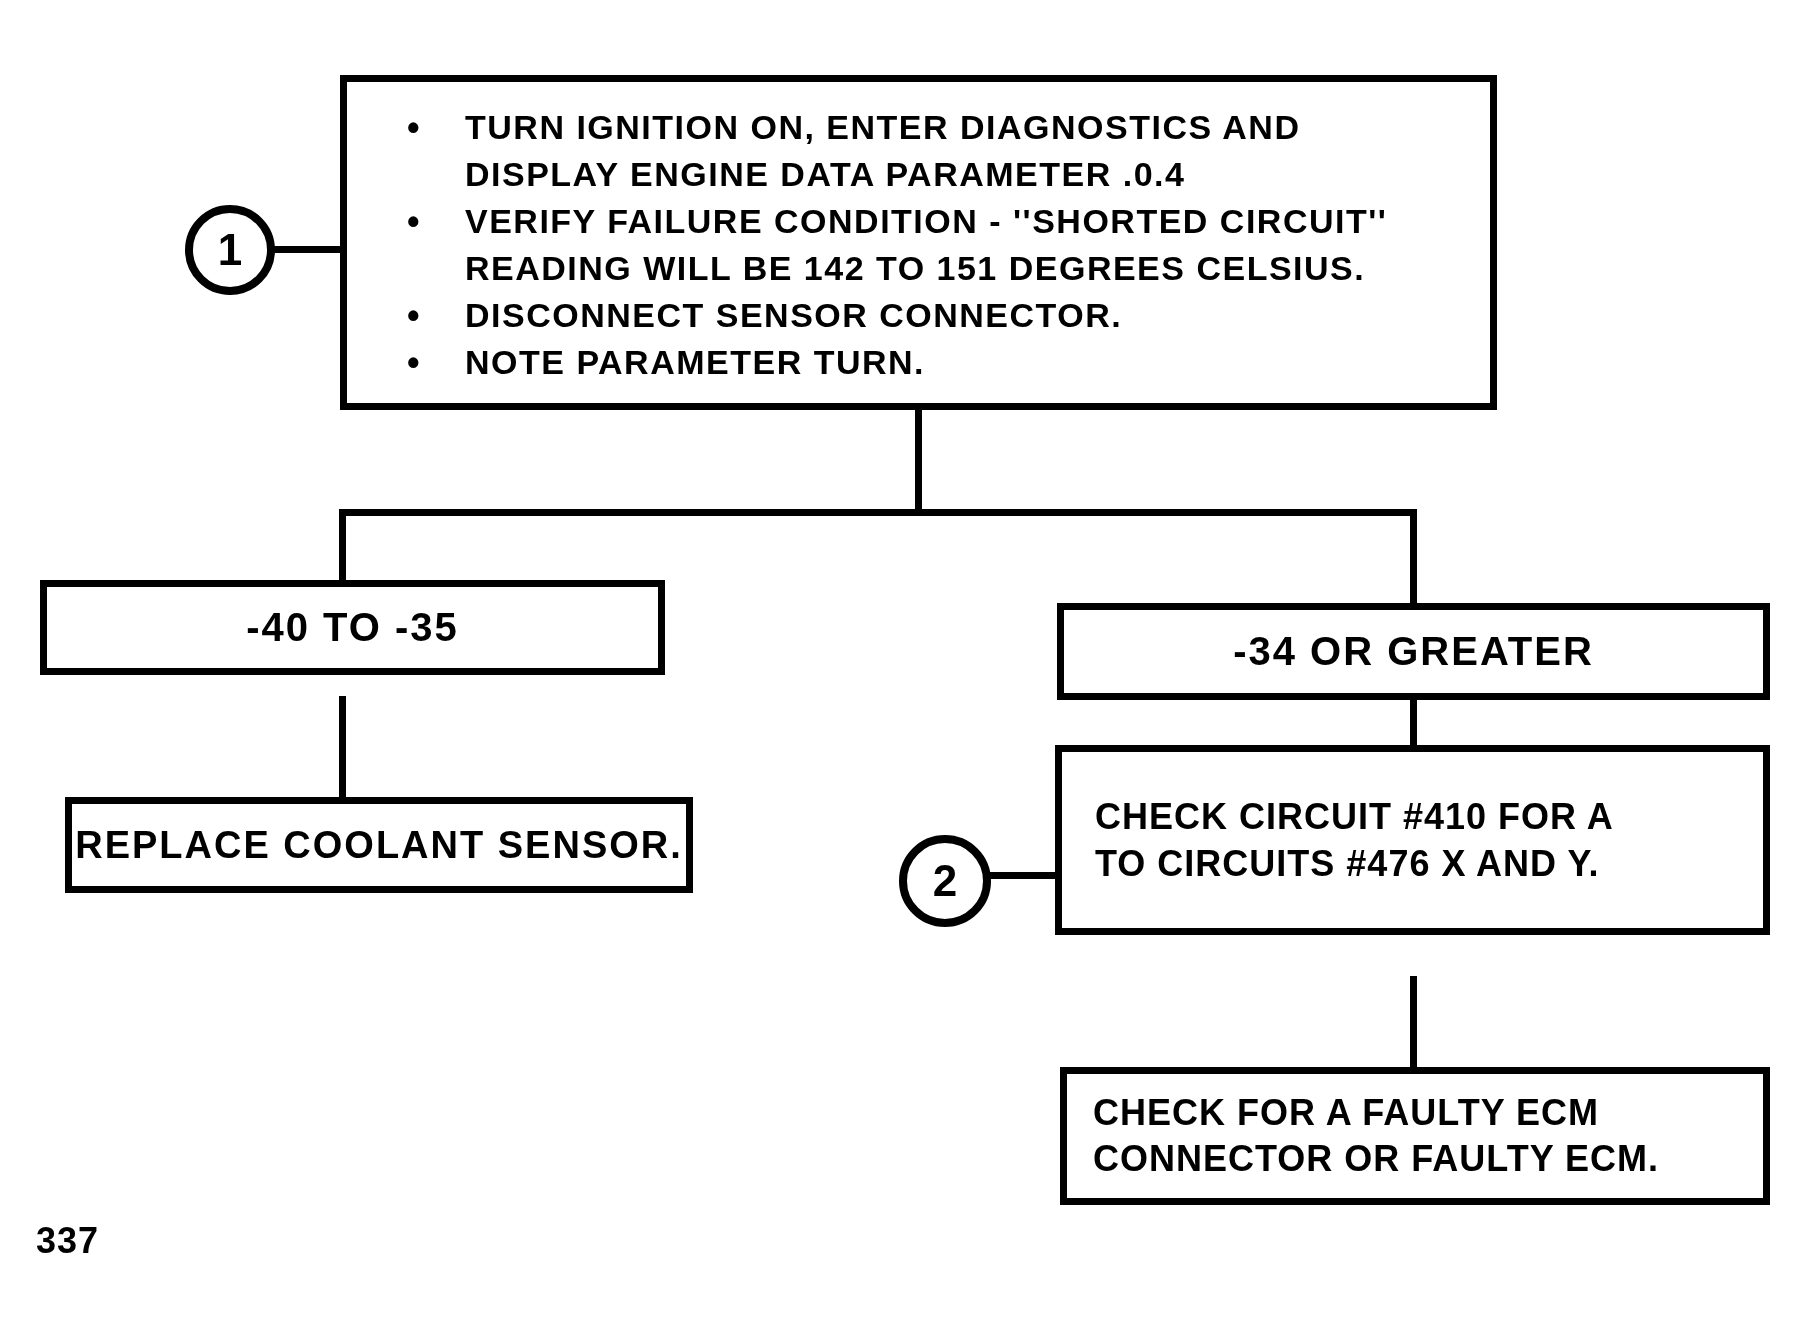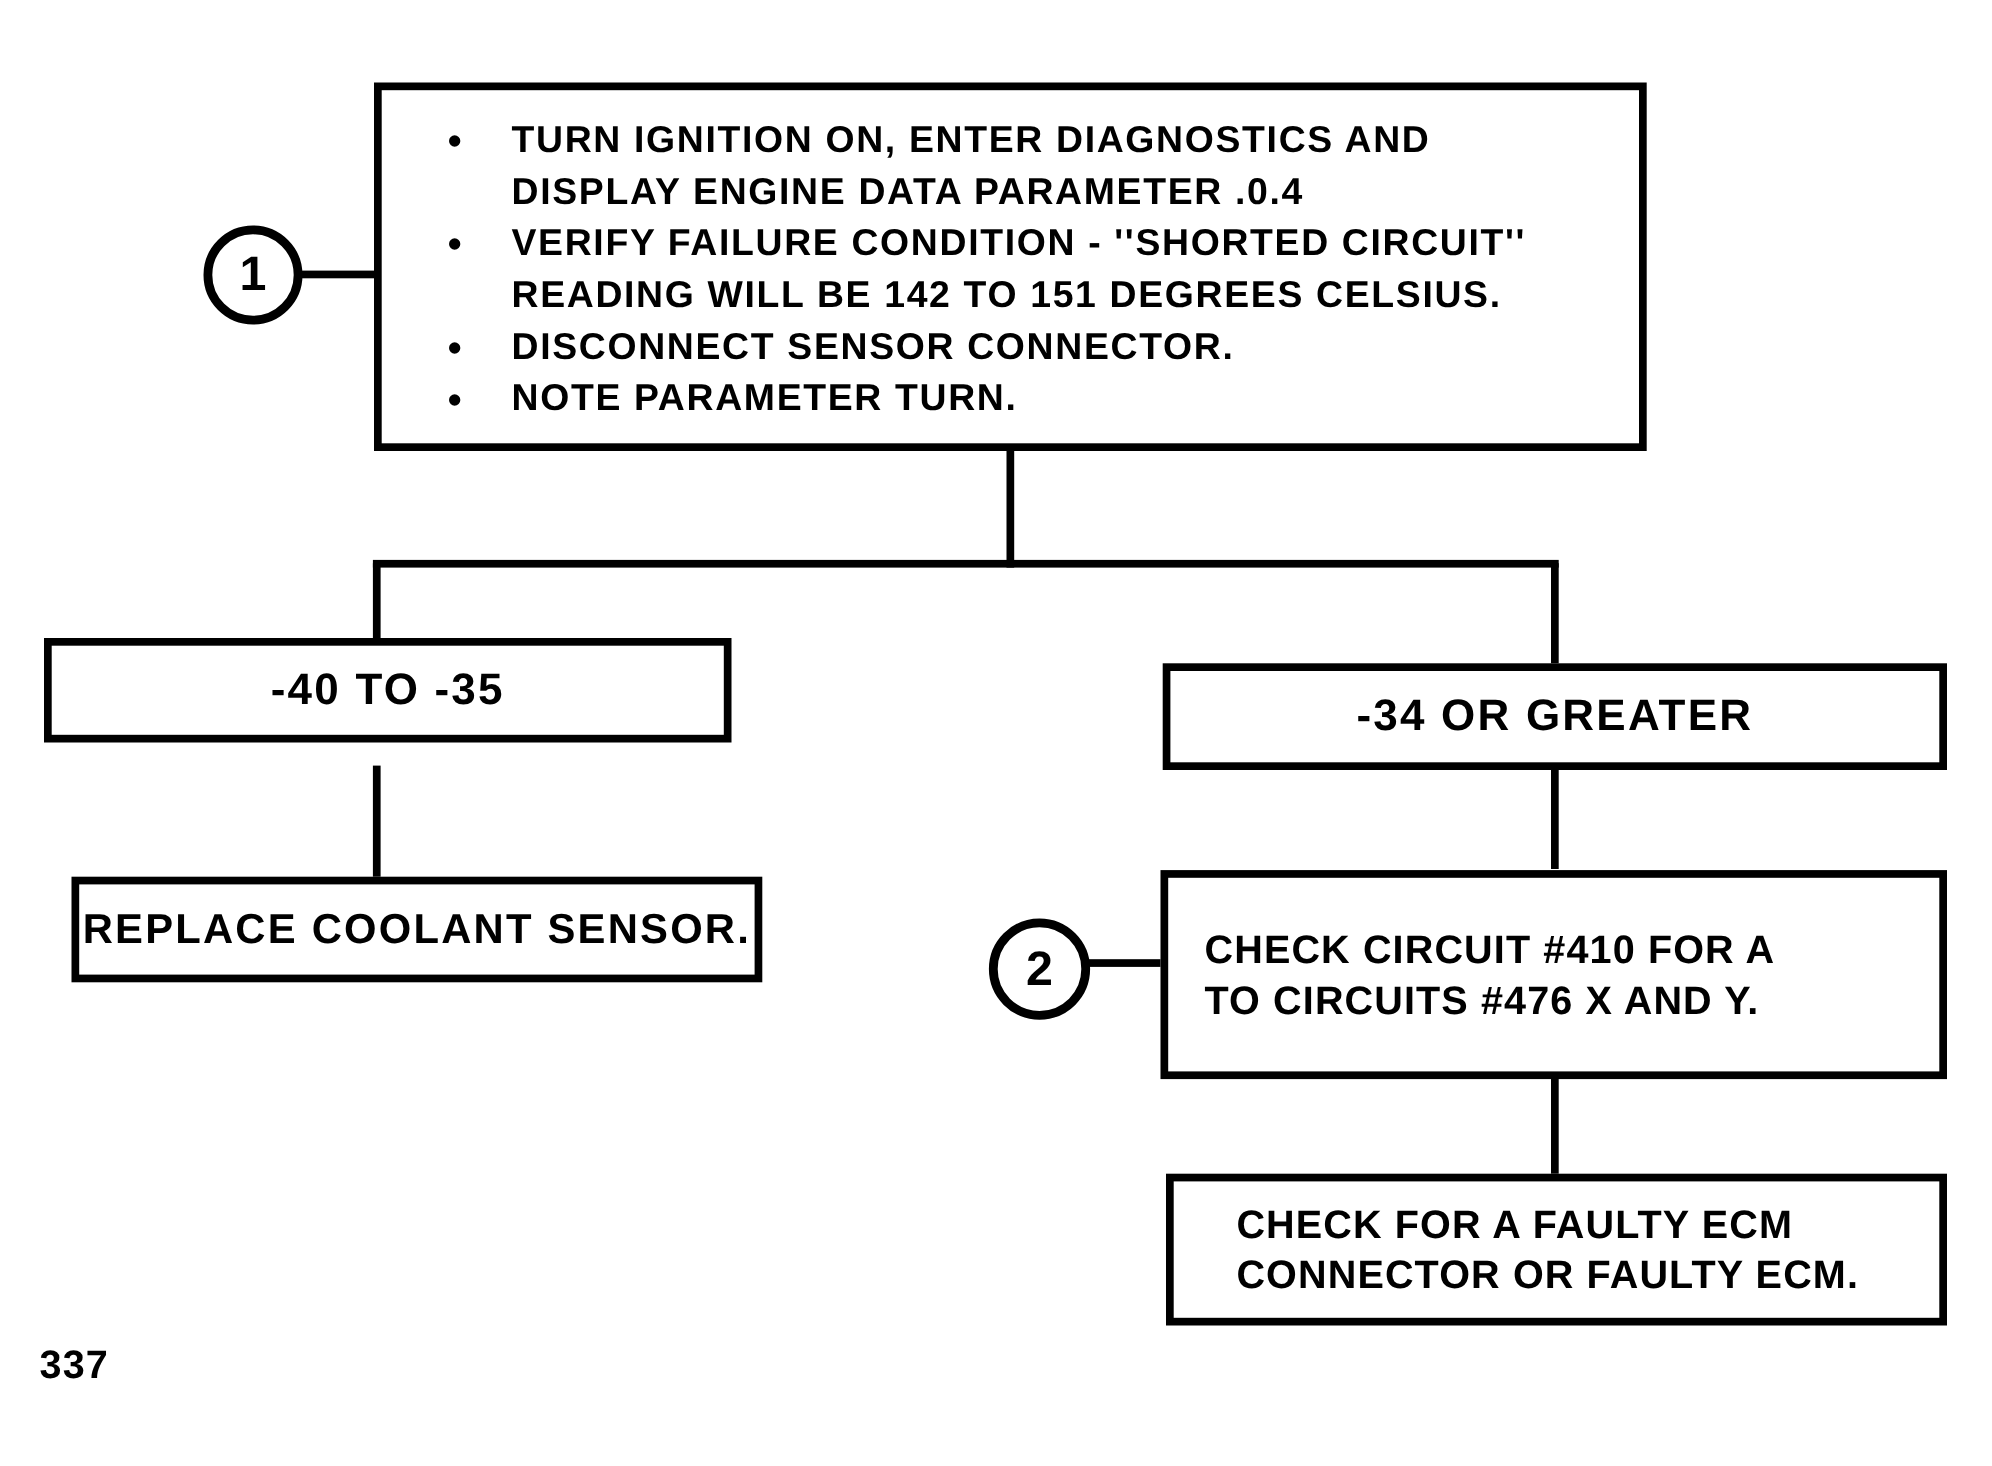--- a/index.html
+++ b/index.html
@@ -37,26 +37,26 @@
   }
   #box-range-low   { left:40px;   top:580px; width:625px; height:95px; }
   #box-replace     { left:40px;   top:797px; width:628px; height:96px; font-size:38px;margin-left:25px; }
   #box-range-high  { left:1057px; top:603px; width:713px; height:97px; }
   
   .ml-label {
     display:flex; flex-direction:column; justify-content:center;
     font-weight:700; white-space:nowrap;
   }
   #box-circuit {
-    left:1055px; top:791px; width:715px; height:190px;
+    left:1055px; top:745px; width:715px; height:190px;
     padding-left:33px; font-size:36px; line-height:47px; letter-spacing:1px;
   }
   #box-ecm {
     left:1060px; top:1067px; width:710px; height:138px;
-    padding-left:57px; font-size:36px; line-height:46px; letter-spacing:1px;
+    padding-left:26px; font-size:36px; line-height:46px; letter-spacing:1px;
   }
   
   #badge-1 { left:185px; top:205px; width:90px; height:90px; }
   #badge-2 { left:899px; top:835px; width:92px; height:92px; }
   
   #c-badge1     { left:270px;  top:246px; width:75px;   height:7px; }
   #c-top-down   { left:915px;  top:408px; width:7px;    height:108px; }
   #c-hbar       { left:339px;  top:509px; width:1078px; height:7px; }
   #c-left-down  { left:339px;  top:512px; width:7px;    height:95px; }
   #c-right-down { left:1410px; top:512px; width:7px;    height:93px; }

